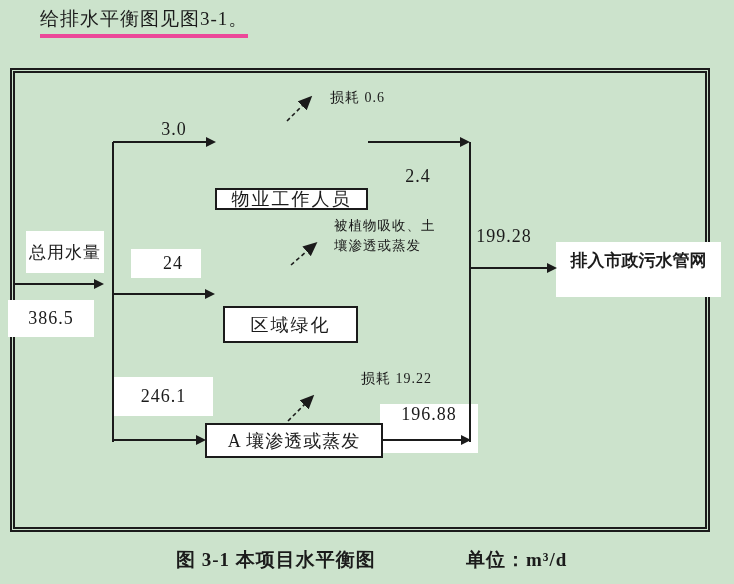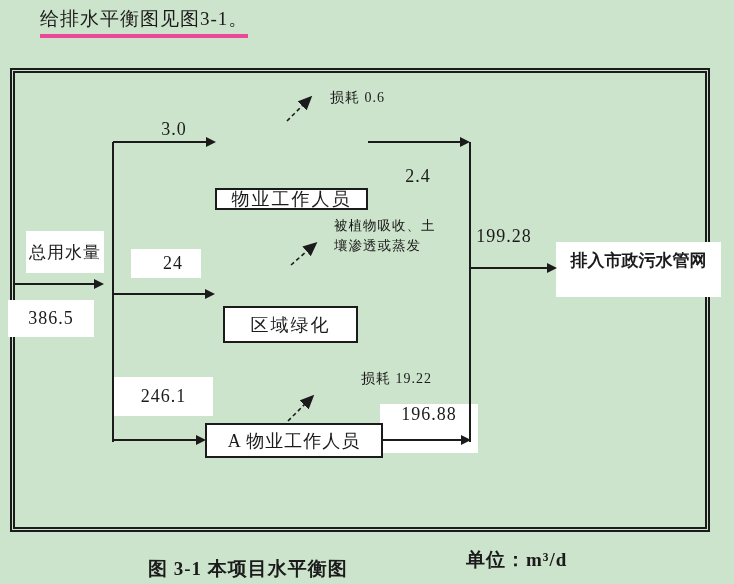--- a/index.html
+++ b/index.html
@@ -96,23 +96,23 @@
 <div class="abs loss" style="left:327px;top:370px;margin-left:34px;">损耗 19.22</div>
 <svg class="abs dashsvg" style="left:284px;top:390px;" width="40" height="35" viewBox="0 0 40 35">
   <defs>
     <marker id="ah3" markerWidth="9" markerHeight="8" refX="7" refY="4" orient="auto">
       <path d="M0,0 L9,4 L0,8 z" fill="#1b1b1b"></path>
     </marker>
   </defs>
   <line x1="4" y1="31" x2="28" y2="7" stroke="#1b1b1b" stroke-width="1.6" stroke-dasharray="4,3" marker-end="url(#ah3)"></line>
 </svg>
 <div class="abs wbox top-align" style="left:380px;top:404px;width:98px;height:49px;box-sizing:border-box;">196.88</div>
-<div class="abs nbox" style="left:205px;top:423px;width:178px;height:35px;letter-spacing:1px;">A 物业工作人员</div>
+<div class="abs nbox" style="left:205px;top:423px;width:178px;height:35px;letter-spacing:1px;">A 壤渗透或蒸发</div>
 <div class="abs harrow" style="left:113px;top:439px;width:83px;"></div>
 <div class="abs harrow" style="left:383px;top:439px;width:78px;"></div>
 
 <div class="abs vline" style="left:469px;top:142px;height:300px;"></div>
 <div class="abs flabel" style="left:468px;top:226px;width:72px;">199.28</div>
 <div class="abs harrow" style="left:470px;top:267px;width:77px;"></div>
 <div class="abs wbox top-align" style="left:556px;top:242px;width:165px;height:55px;padding-top:7px;box-sizing:border-box;font-size:17px;letter-spacing:0;font-weight:bold;">排入市政污水管网</div>
 
-<div class="abs caption" style="left:148px;top:547px;margin-top:9px;">图 3-1 本项目水平衡图</div>
+<div class="abs caption" style="left:176px;top:547px;">图 3-1 本项目水平衡图</div>
 <div class="abs caption" style="left:466px;top:547px;">单位：m³/d</div>
 
 </body></html>

